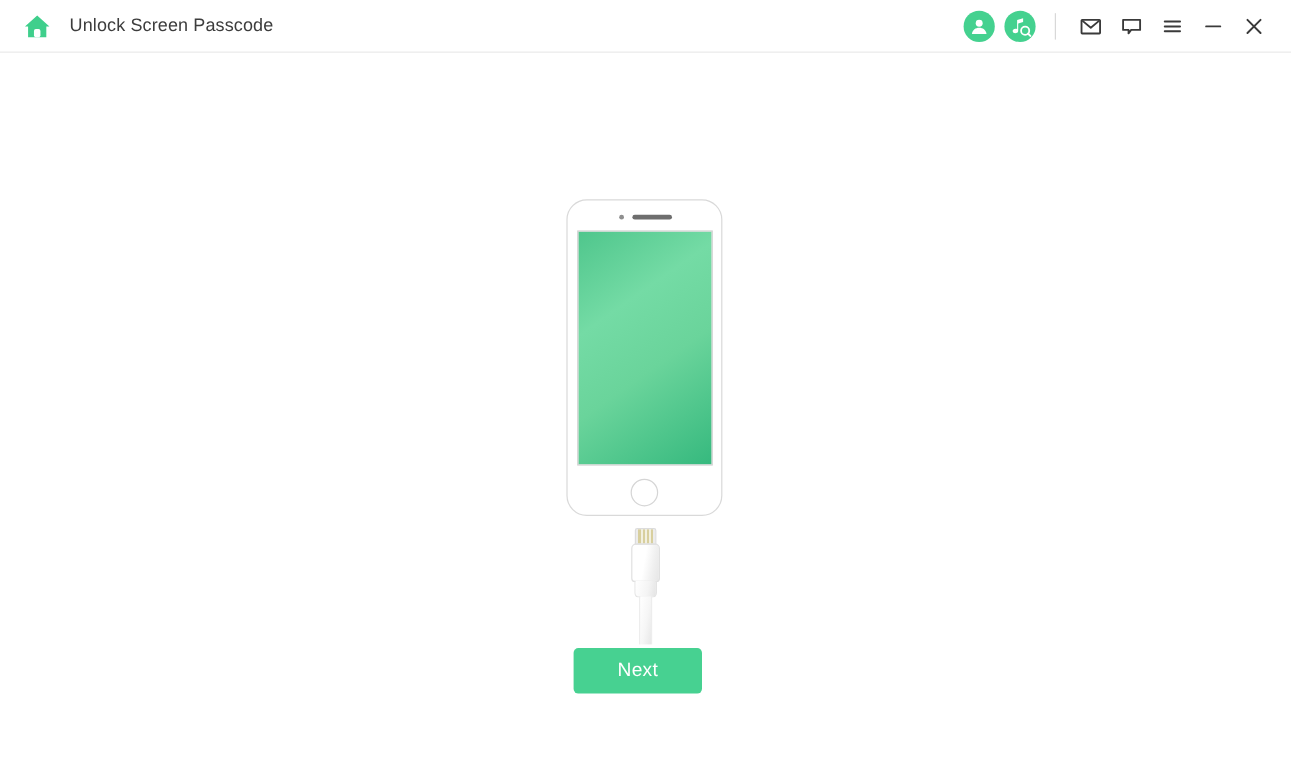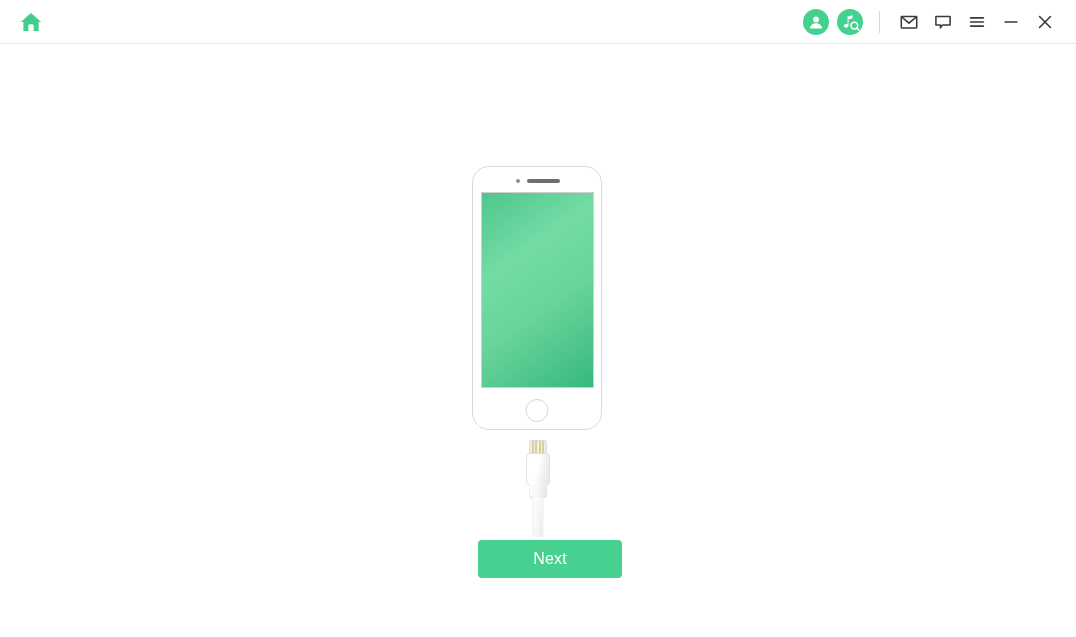--- a/index.html
+++ b/index.html
@@ -207,21 +207,21 @@
     border-left: 1px solid #ededed;
     border-right: 1px solid #ededed;
     box-sizing: border-box;
   }
 
   
   #next-button {
     position: absolute;
     left: 478px;
     top: 496px;
-    width: 144px;
+    width: 107px;
     height: 38px;
     background: #47d191;
     border: none;
     border-radius: 4px;
     color: #ffffff;
     font-size: 16px;
     font-family: "Liberation Sans", "DejaVu Sans", sans-serif;
     cursor: pointer;
     letter-spacing: 0.2px;
   }
@@ -231,20 +231,21 @@
 
 <div id="titlebar">
 
   <div id="title-left">
     <span class="home-icon-wrap">
       <svg width="24" height="24" viewBox="0 0 24 24" aria-hidden="true">
         <path d="M12 3 L22.2 12.1 L19.6 12.1 L19.6 21 L4.4 21 L4.4 12.1 L1.8 12.1 Z" fill="#3fcf8c"></path>
         <rect x="9.3" y="14.2" width="5.4" height="6.8" rx="1.6" fill="#ffffff"></rect>
       </svg>
     </span>
+    <span id="app-title">Unlock Screen Passcode</span>
   </div>
 
   <div id="title-right">
 
     <span class="tb-icon">
       <span class="circle-btn">
         <svg width="18" height="18" viewBox="0 0 18 18" aria-hidden="true">
           <circle cx="9" cy="6.4" r="2.9" fill="#ffffff"></circle>
           <path d="M2.9 15.4 C3.4 11.9 6 10.2 9 10.2 C12 10.2 14.6 11.9 15.1 15.4 Z" fill="#ffffff"></path>
         </svg>

